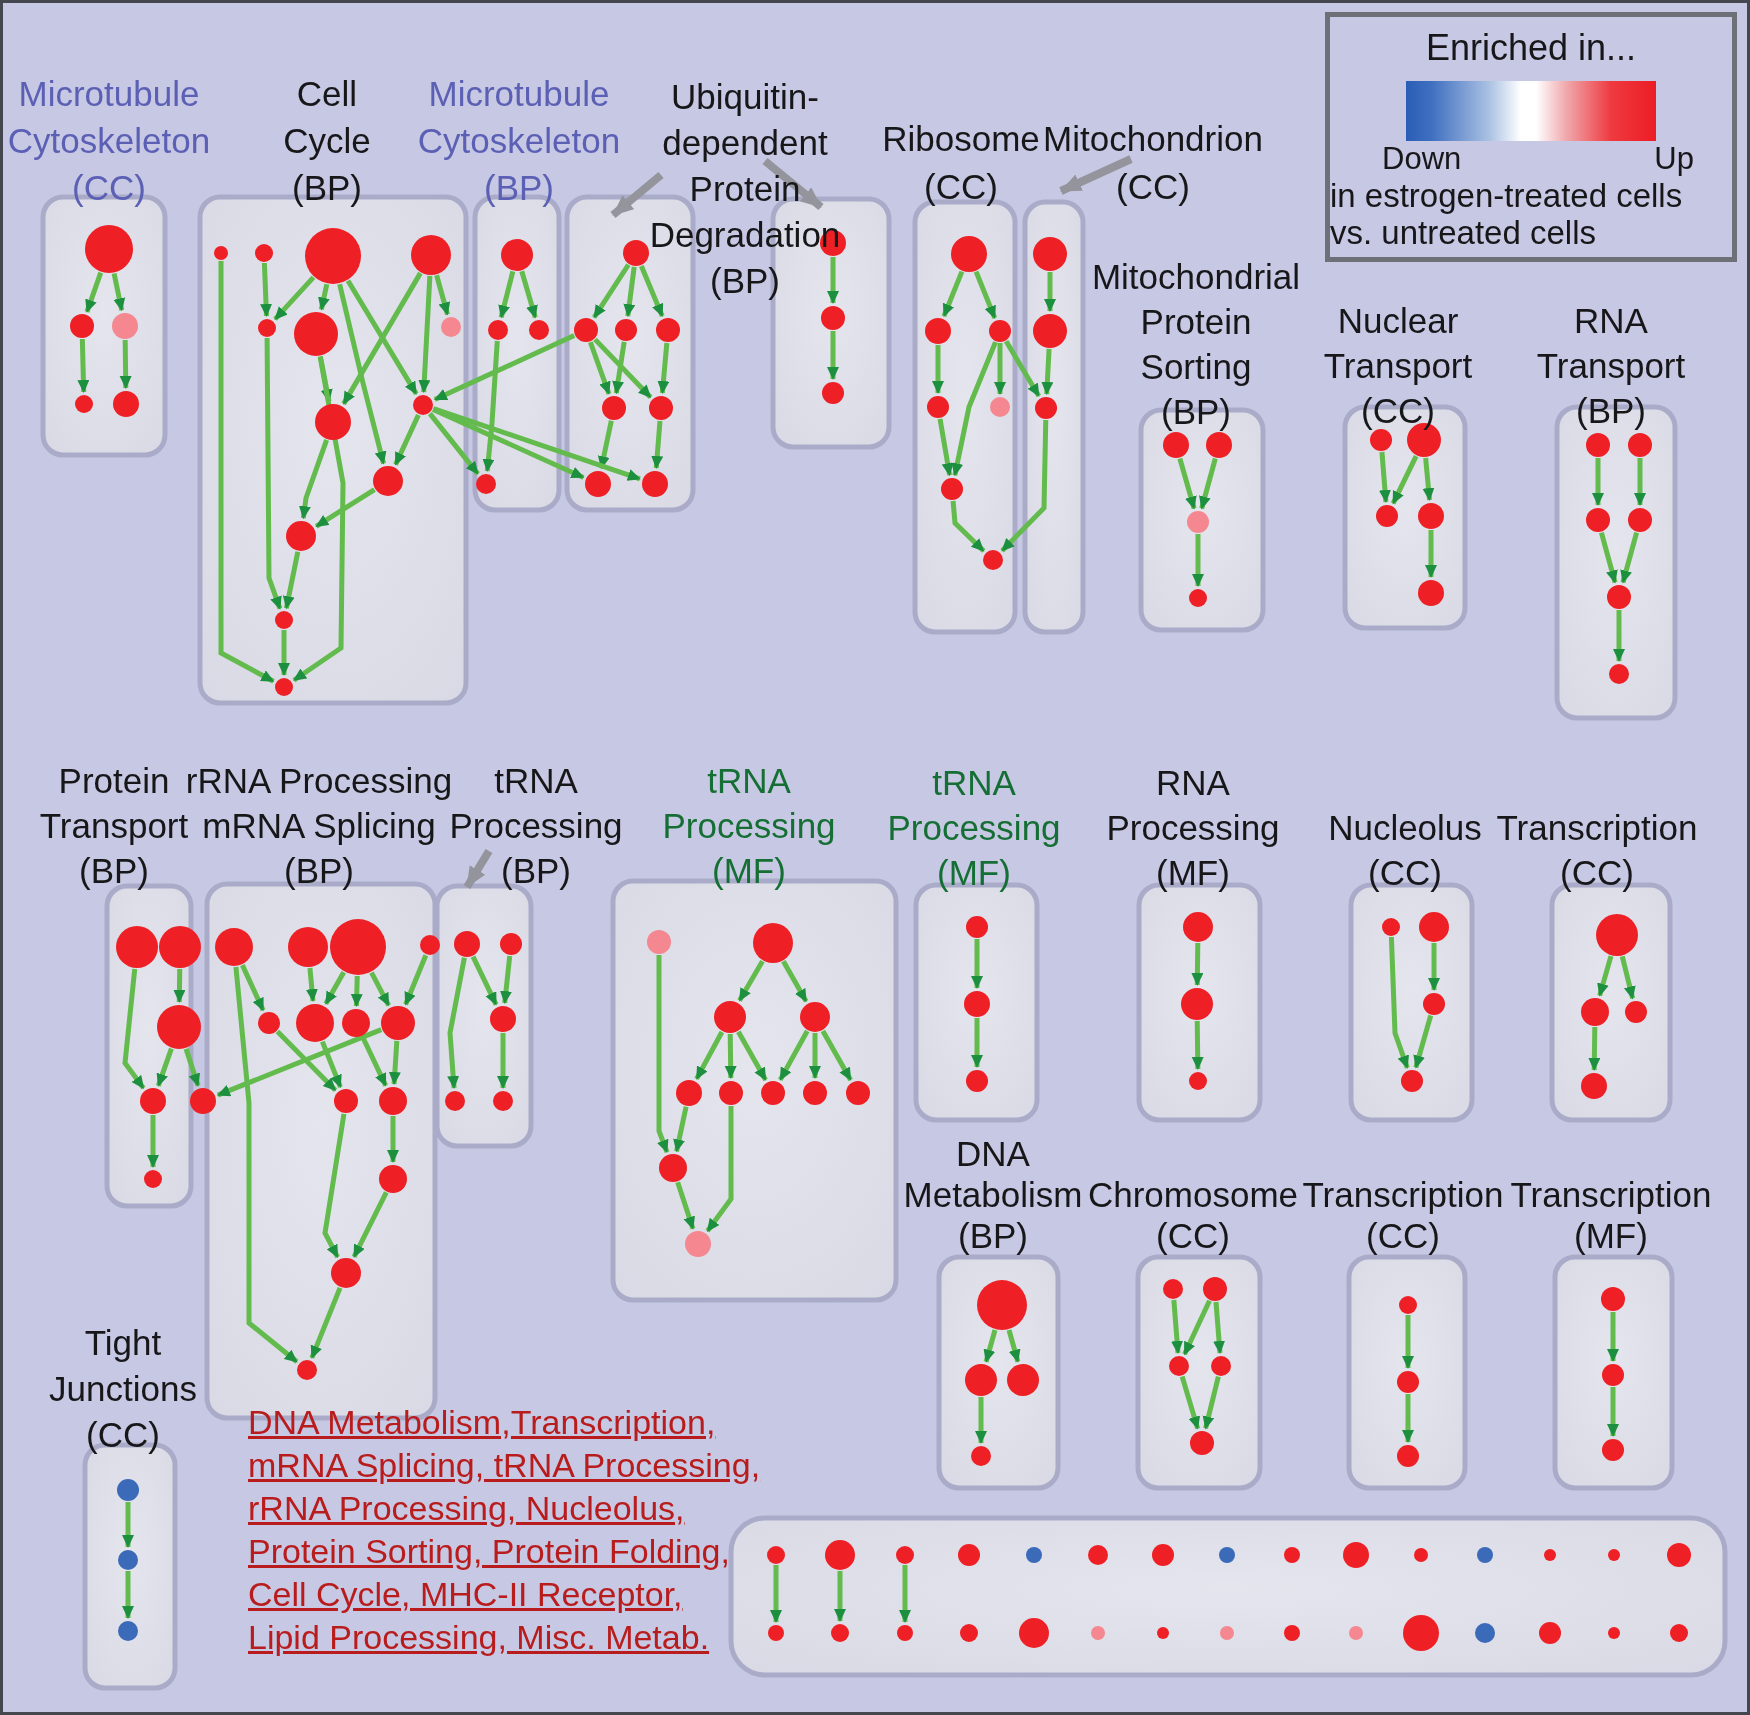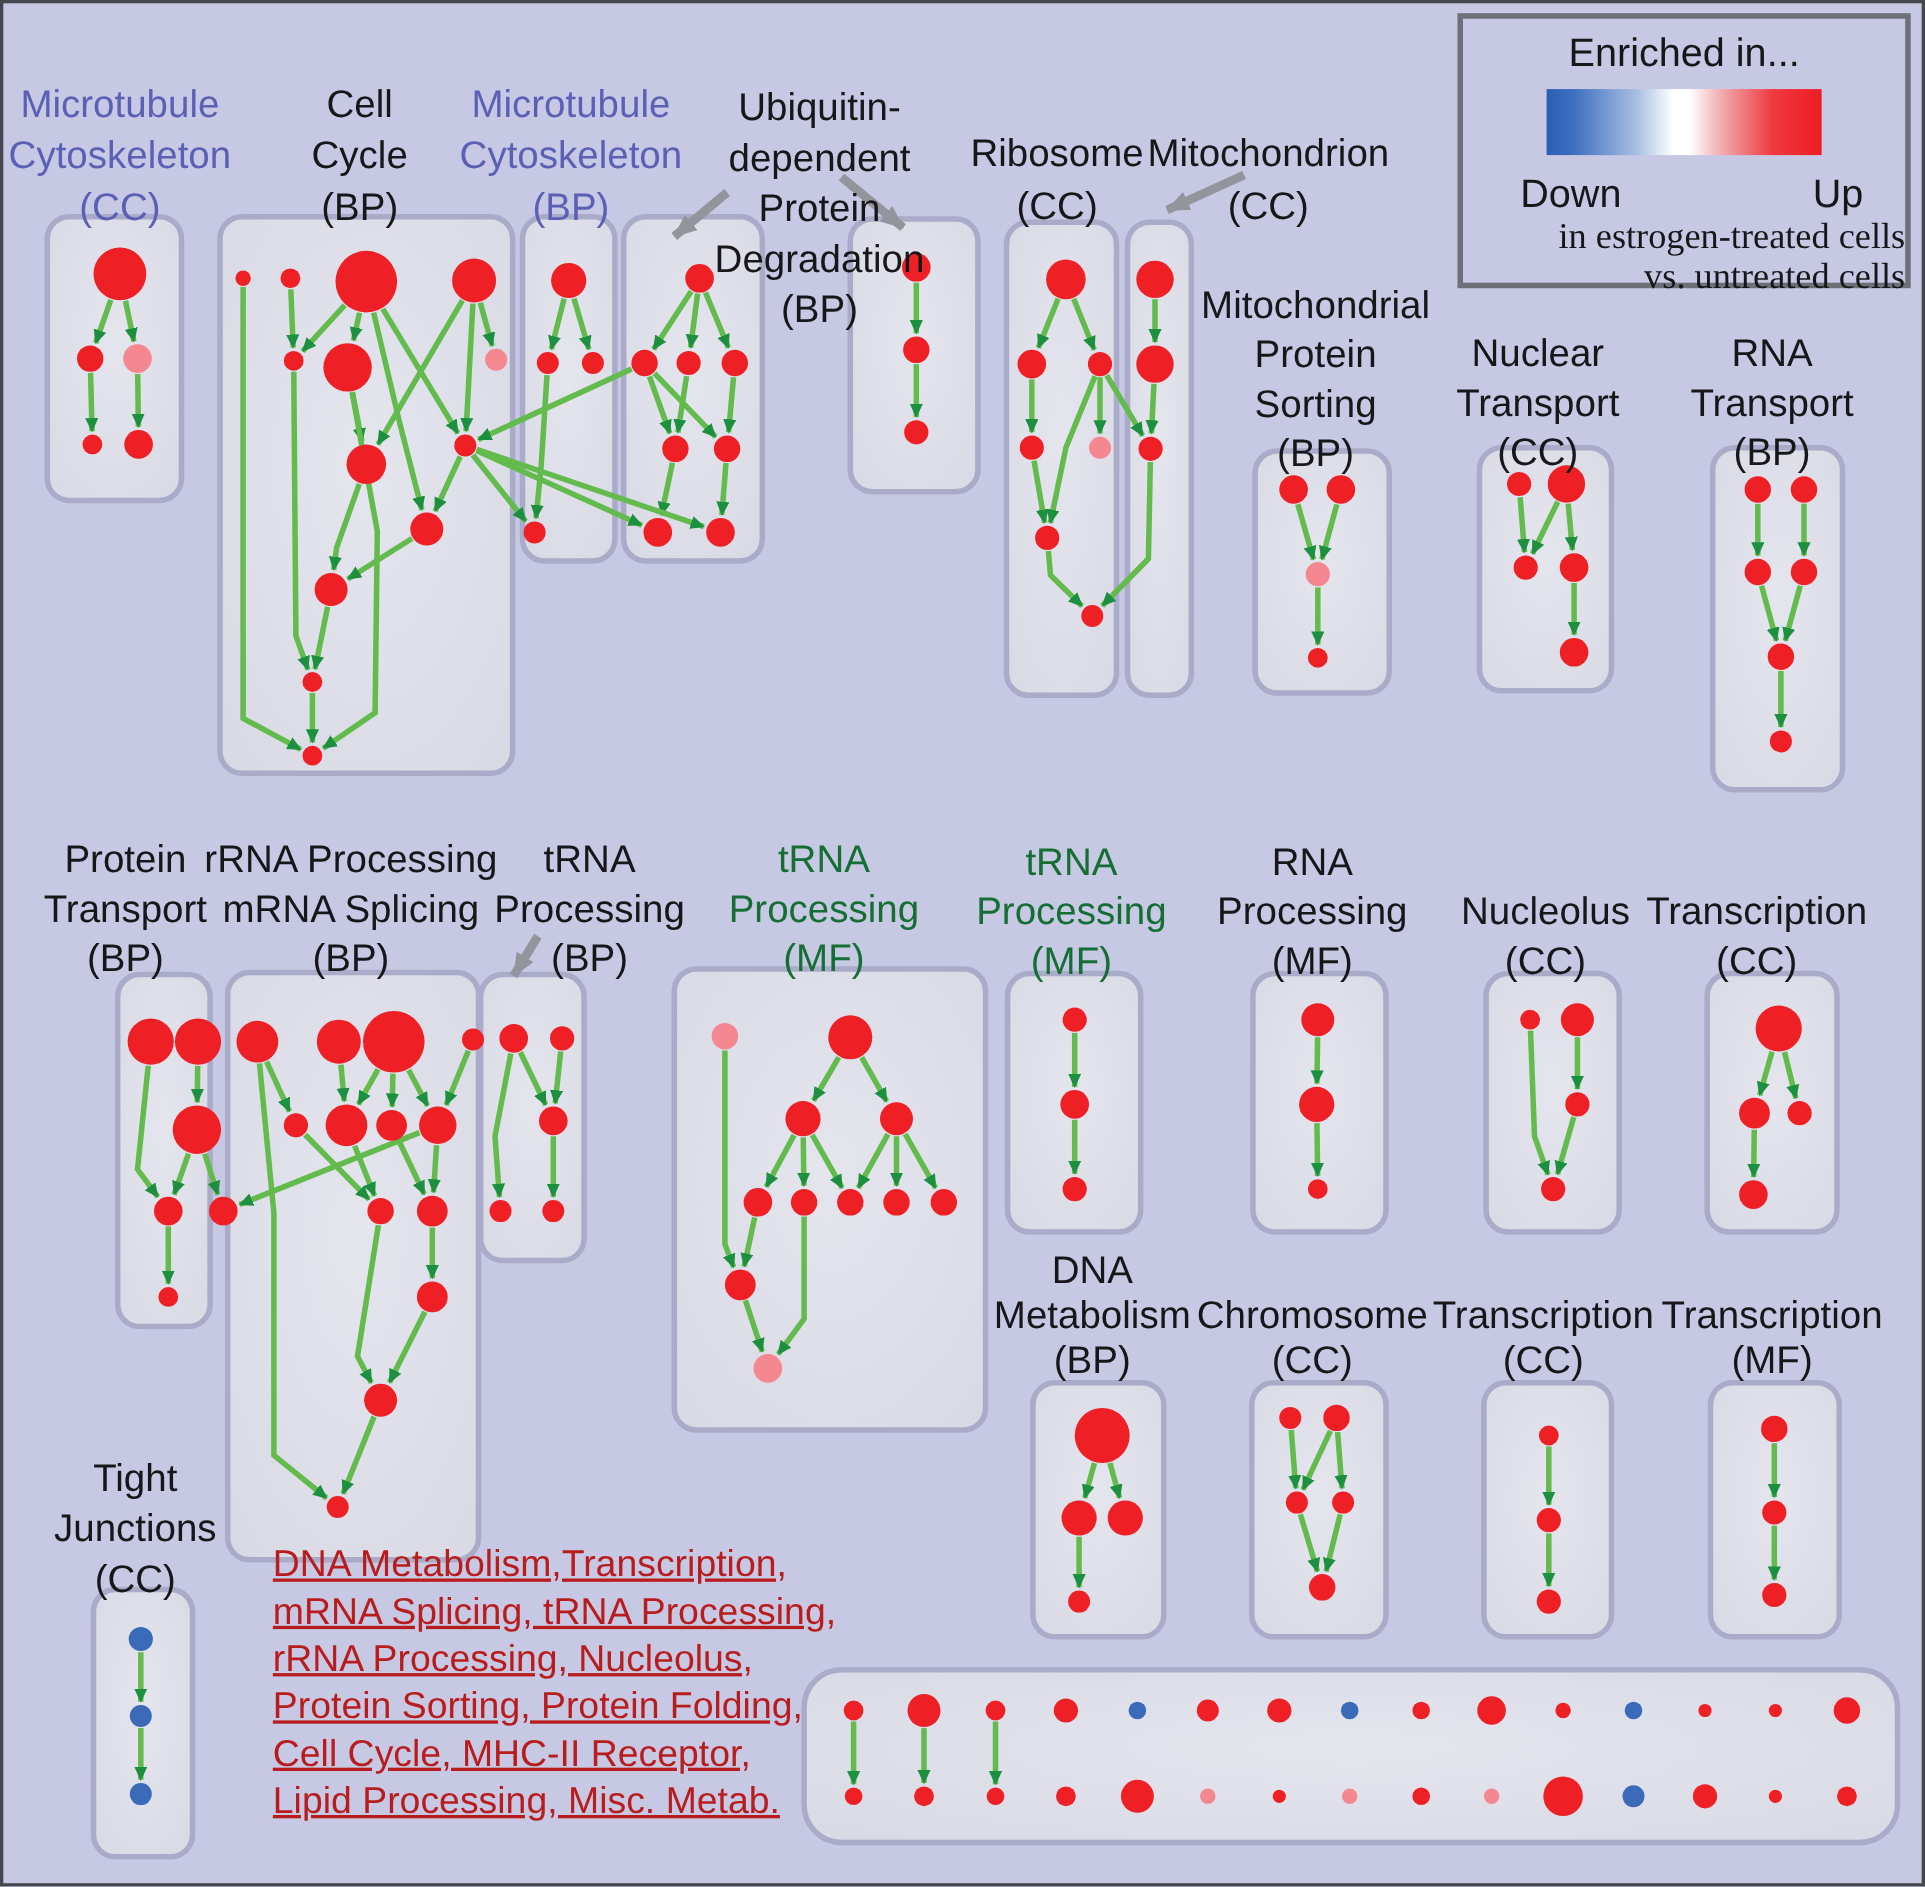--- a/index.html
+++ b/index.html
@@ -5,23 +5,23 @@
   html,body{margin:0;padding:0;background:#9a9bb5;}
   .stage{position:relative;width:1750px;height:1715px;background:#c7c8e3;
          border:3px solid #45474f;box-sizing:border-box;overflow:hidden;
          font-family:"Liberation Sans", sans-serif;}
   svg.diagram{position:absolute;left:0;top:0;}
   .legend{position:absolute;left:1322px;top:9px;width:412px;height:250px;
           border:5px solid #6d7077;box-sizing:border-box;background:rgba(199,200,227,0.6);}
   .legend-title{text-align:center;font-size:36px;color:#17171a;margin-top:10px;}
   .legend-bar{margin:12px auto 0 auto;width:250px;height:60px;
     background:linear-gradient(90deg,#2a5db5 0%,#3f6fc0 10%,#a9c0e2 33%,#ffffff 46%,#ffffff 52%,#f0a9ad 64%,#ee3a40 82%,#ed1c24 100%);}
-  .legend-updown{display:flex;justify-content:space-between;padding:14px 38px 0 52px;
-                 font-size:36px;color:#17171a;}
-  .legend-sub{text-align:right;font-size:33px;color:#17171a;line-height:37px;font-family:Liberation Serif, serif;}
+  .legend-updown{display:flex;justify-content:space-between;padding:0 38px 0 52px;
+                 font-size:31px;color:#17171a;}
+  .legend-sub{text-align:left;font-size:33px;color:#17171a;line-height:37px;}
   .note{position:absolute;left:245px;top:1398px;width:520px;}
   .note div{font-size:34px;line-height:43px;color:#b91c1c;white-space:nowrap;text-decoration:underline;}
 </style>
 </head>
 <body>
 
 <div class="stage">
 
   <svg class="diagram" id="diagram-svg" width="1750" height="1715" viewBox="0 0 1750 1715">
     <defs>

